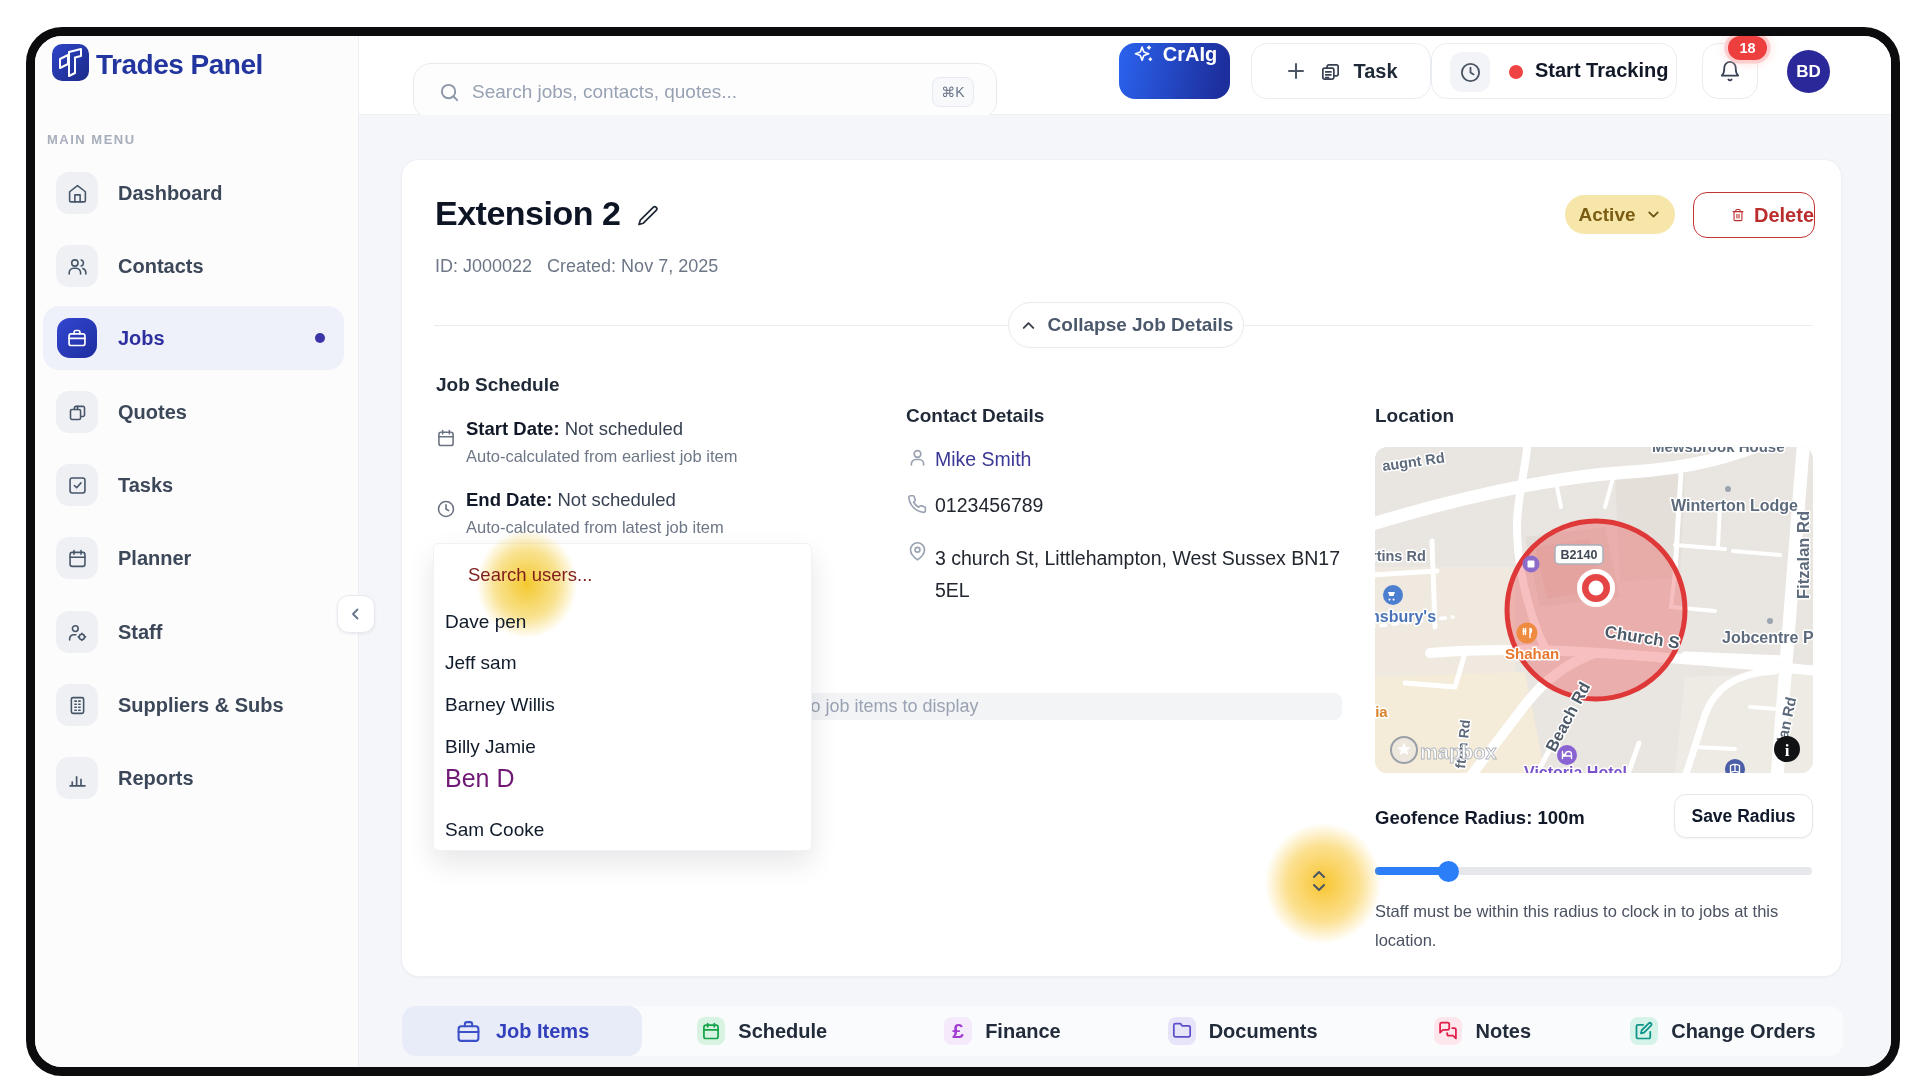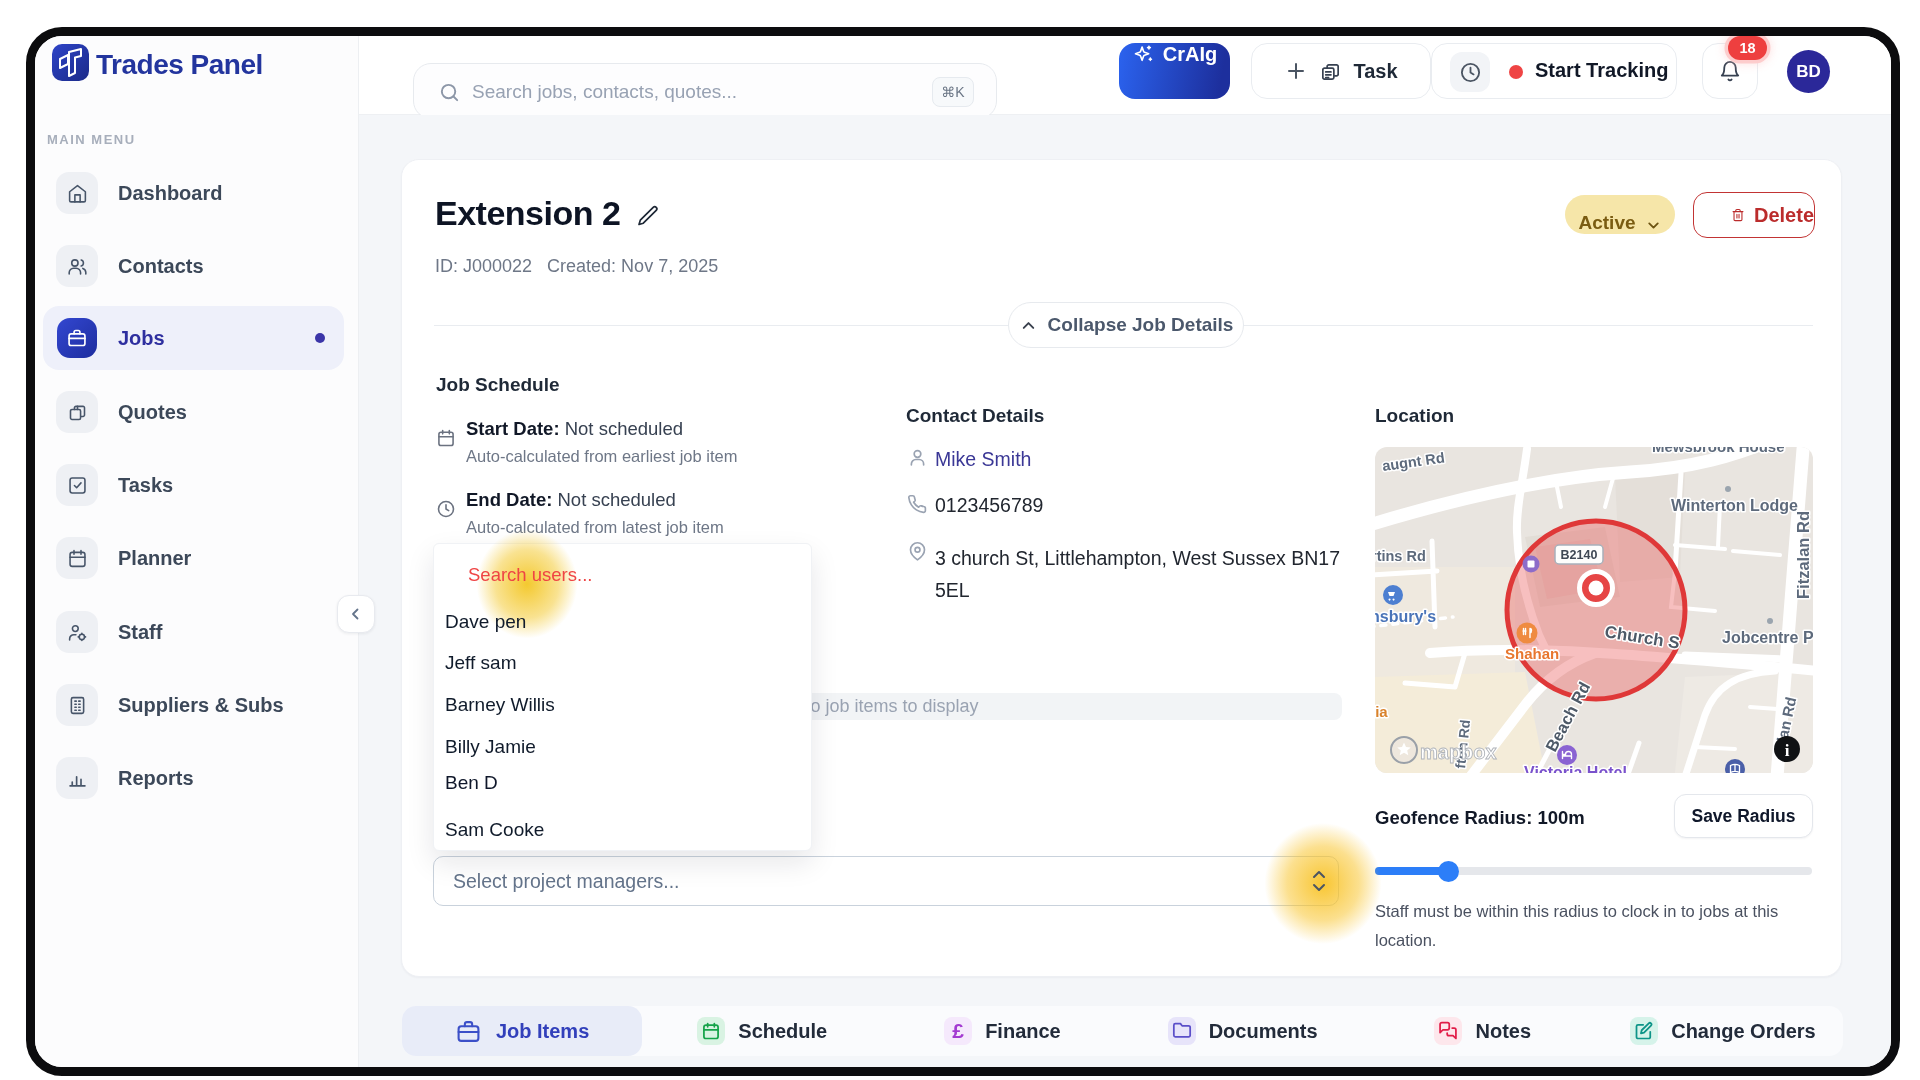--- a/index.html
+++ b/index.html
@@ -37,21 +37,21 @@
   .badge { position:absolute; left:1369px; top:0px; min-width:39px; height:24px; border-radius:12px; background:#ee3f3f; box-shadow:0 0 0 3.5px rgba(253,202,202,.95), 0 0 9px 5px rgba(253,202,202,.45); color:#fff; font-size:14.5px; font-weight:bold; display:flex; align-items:center; justify-content:center; z-index:5; }
   .avatar { position:absolute; left:1428px; top:14px; width:43px; height:43px; border-radius:50%; background:#2b2899; color:#fff; font-size:17px; font-weight:bold; display:flex; align-items:center; justify-content:center; }
 
   
   .content { position:absolute; left:324px; top:79px; right:0; bottom:0; background:#f4f6f9; }
   .card { position:absolute; left:42px; top:44px; width:1441px; height:818px; background:#fff; border:1px solid #eef0f4; border-radius:18px; box-shadow:0 1px 2px rgba(16,24,40,.04); }
 
   
   .title { position:absolute; left:33px; top:34px; font-size:34px; font-weight:bold; color:#0d1424; letter-spacing:-0.5px; }
   .meta { position:absolute; left:33px; top:96px; font-size:18px; color:#6e7787; }
-  .pill-active { position:absolute; left:1163px; top:35px; width:110px; height:39px; border-radius:20px; background:#f6e6a9; display:flex; align-items:flex-end; justify-content:center; gap:9px; font-size:19px; font-weight:bold; color:#7a5c12; }
+  .pill-active { position:absolute; left:1163px; top:35px; width:110px; height:39px; border-radius:20px; background:#f6e6a9; display:flex; align-items:center; justify-content:center; gap:9px; font-size:19px; font-weight:bold; color:#7a5c12; }
   .btn-delete { position:absolute; left:1291px; top:32px; width:122px; height:46px; border-radius:14px; border:1.5px solid #c23434; background:#fff; display:flex; align-items:center; justify-content:center; gap:9px; font-size:20px; font-weight:bold; color:#bb2c2c;padding-left:37px; }
   .hr1 { position:absolute; left:32px; top:165px; width:1379px; height:1px; background:#e9ecf0; }
   .pill-collapse { position:absolute; left:606px; top:142px; width:236px; height:46px; border-radius:23px; background:#fff; border:1px solid #e7eaee; display:flex; align-items:center; justify-content:center; gap:10px; font-size:19px; font-weight:bold; color:#4b586c; }
 
   .h-sec { font-size:19px; font-weight:bold; color:#1f2937; }
 
   
   .tabbar { position:absolute; left:43px; top:891px; width:1441px; height:50px; background:#fafbfd; border-radius:14px; display:flex; }
   .tab { flex:1; display:flex; align-items:center; justify-content:center; gap:13px; font-size:20px; font-weight:bold; color:#222b3a; }
   .tab .chip { width:28px; height:28px; border-radius:8px; display:flex; align-items:center; justify-content:center; }
@@ -344,32 +344,29 @@
       <div class="abs" style="left:1272px;top:634px;width:139px;height:44px;background:#fff;border:1px solid #e4e7ec;border-radius:12px;box-shadow:0 1px 2px rgba(16,24,40,.05);display:flex;align-items:center;justify-content:center;font-size:17.5px;font-weight:bold;color:#0f172a">Save Radius</div>
       <div class="abs" style="left:973px;top:707px;width:437px;height:8px;border-radius:4px;background:#e5e7eb"></div>
       <div class="abs" style="left:973px;top:707px;width:73px;height:8px;border-radius:4px;background:#2c7ef8"></div>
       <div class="abs" style="left:1036px;top:701px;width:21px;height:21px;border-radius:50%;background:#2c7ef8"></div>
       <div class="abs" style="left:973px;top:737px;width:445px;font-size:16.5px;color:#4a5160;line-height:29px">Staff must be within this radius to clock in to jobs at this location.</div>
 
       <div class="abs" style="left:32px;top:533px;width:908px;height:27px;background:#f2f4f6;border-radius:8px;display:flex;align-items:center;justify-content:center;font-size:18px;color:#9aa3b2;z-index:1">No job items to display</div>
 
       <div class="abs" style="left:31px;top:383px;width:379px;height:308px;background:#fff;border-radius:6px;border:1px solid #f0f2f5;box-shadow:0 12px 28px rgba(16,24,40,.10);z-index:10">
         <div class="glow" style="left:30px;top:-28px;width:126px;height:136px;background:radial-gradient(closest-side,rgba(243,198,36,.95),rgba(243,198,36,.5) 50%,rgba(243,198,36,0) 80%)"></div>
-        <div class="abs" style="left:34px;top:20px;font-size:18.5px;color:#ef4444">Search users...</div>
+        <div class="abs" style="left:34px;top:20px;font-size:18.5px;color:#7f1d1d">Search users...</div>
         <div class="abs" style="left:11px;top:67px;font-size:19px;color:#101b2b">Dave pen</div>
         <div class="abs" style="left:11px;top:108px;font-size:19px;color:#101b2b">Jeff sam</div>
         <div class="abs" style="left:11px;top:150px;font-size:19px;color:#101b2b">Barney Willis</div>
         <div class="abs" style="left:11px;top:192px;font-size:19px;color:#101b2b">Billy Jamie</div>
-        <div class="abs" style="left:11px;top:228px;font-size:19px;color:#0f172a">Ben D</div>
+        <div class="abs" style="left:11px;top:220px;font-size:25px;color:#701a75">Ben D</div>
         <div class="abs" style="left:11px;top:275px;font-size:19px;color:#101b2b">Sam Cooke</div>
       </div>
 
-      <div class="abs" style="left:31px;top:696px;width:906px;height:50px;background:#fff;border:1.5px solid #c9d2dc;border-radius:10px;z-index:5">
-        <div class="abs" style="left:19px;top:13px;font-size:19.5px;color:#64748b">Select project managers...</div>
-      </div>
       <div class="glow" style="left:846px;top:646px;width:150px;height:155px;z-index:6;background:radial-gradient(closest-side,rgba(248,193,32,.92),rgba(248,193,32,.5) 48%,rgba(248,193,32,0) 78%)"></div>
       <svg class="abs" style="left:908px;top:708px;z-index:7" width="18" height="26" viewBox="0 0 18 26" fill="none" stroke="#4b5563" stroke-width="2" stroke-linecap="round" stroke-linejoin="round">
           <polyline points="4 9 9 4 14 9"></polyline>
           <polyline points="4 17 9 22 14 17"></polyline>
         </svg>
     </div>
     <div class="tabbar">
       <div class="tab on">
         <span class="chip">
             <svg width="25" height="25" viewBox="0 0 24 24" fill="none" stroke="#3c50c8" stroke-width="2" stroke-linecap="round" stroke-linejoin="round">

